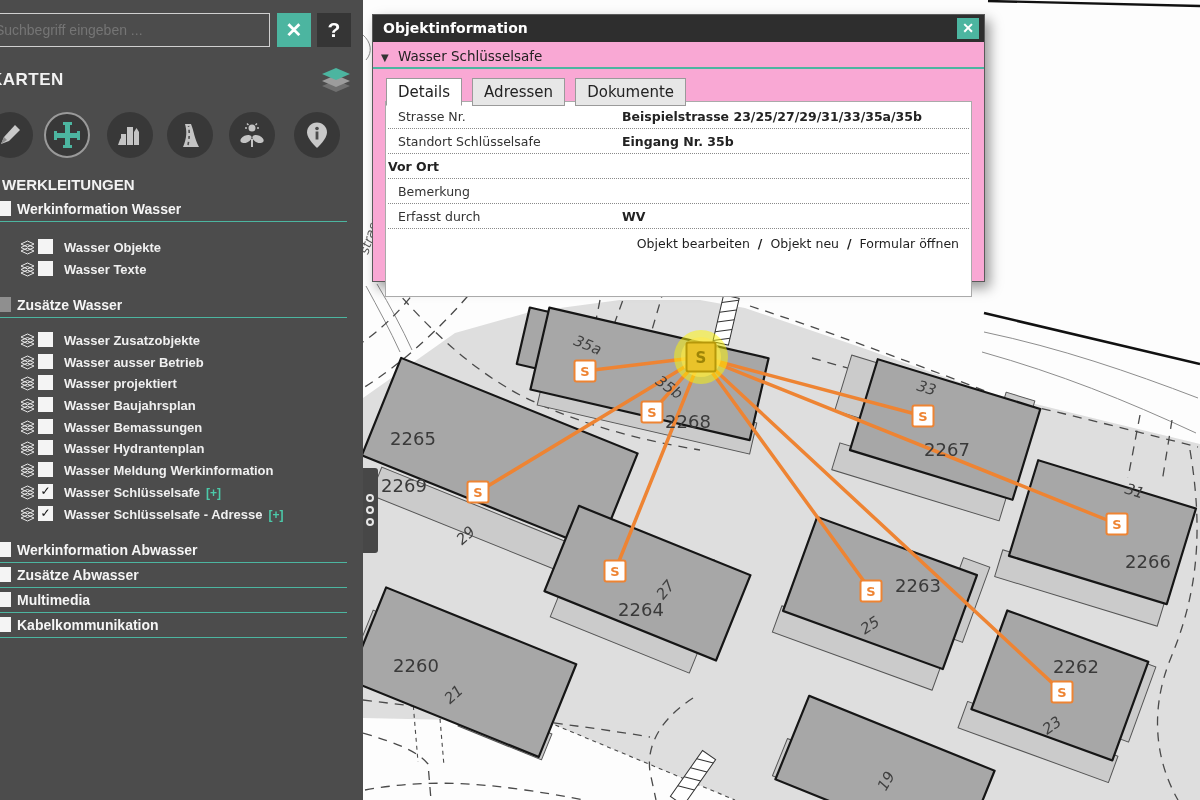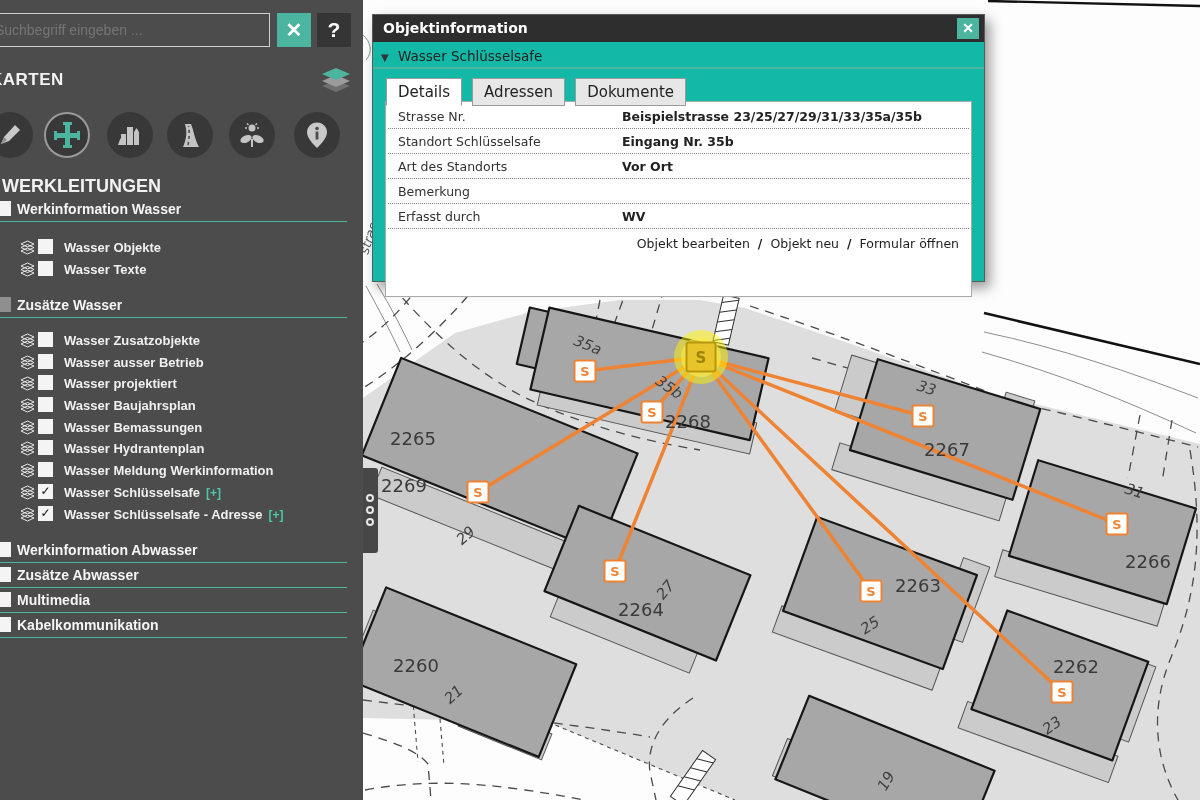--- a/index.html
+++ b/index.html
@@ -25,21 +25,21 @@
   .karten { position:absolute; left:-10px; top:70px; font-size:17px; font-weight:bold;
             color:#f2f2f2; letter-spacing:.5px; }
   .layers-top { position:absolute; left:320px; top:66px; cursor:pointer; }
 
   .iconrow { position:absolute; top:112px; left:0; width:363px; height:50px; }
   .cicon { position:absolute; width:46px; height:46px; border-radius:50%;
            background:#383838; display:flex; align-items:center; justify-content:center;
            cursor:pointer; }
   .cicon.active { border:2px solid #9a9a9a; }
 
-  .sect { position:absolute; left:2px; top:176px; font-size:18px; font-weight:bold; color:#f2f2f2; }
+  .sect { position:absolute; left:2px; top:176px; font-size:15px; font-weight:bold; color:#f2f2f2; }
 
   .group { position:absolute; left:0; width:347px; height:23px;
            border-bottom:1px solid #4cb5a0;padding-left:6px; }
   .group .cb { position:absolute; left:-4px; top:2px; }
   .group .glabel { position:absolute; left:17px; top:2px; font-size:14px; font-weight:bold; color:#f5f5f5; }
   .cb { width:15px; height:15px; background:#f4f4f4; display:inline-block;
         text-align:center; line-height:15px; font-size:12px; color:#111; cursor:pointer; }
   .cb.grey { background:#8f8f8f; }
 
   .item { position:absolute; left:16px; height:20px; width:347px; }
@@ -50,21 +50,21 @@
 
   
   .handle { position:absolute; left:361px; top:468px; width:17px; height:85px;
             background:#474747; z-index:4; border-radius:0 3px 3px 0; cursor:pointer; }
   .handle i { display:block; width:8px; height:8px; border:2px solid #e7e7e7; border-radius:50%;
               margin:4px auto; }
   .handle i:first-child { margin-top:26px; }
 
   
   .popup { position:absolute; left:372px; top:14px; width:613px; height:268px;
-           background:#14b8a6; border:1px solid #5a5a5a; z-index:10;
+           background:#f9a8d4; border:1px solid #5a5a5a; z-index:10;
            box-shadow:5px 6px 12px rgba(0,0,0,.4); font-family:"DejaVu Sans", sans-serif; }
   .ptitle { position:relative; height:27px; background:#2e2e2e; color:#fff;
             font-size:14px; font-weight:bold; line-height:27px; padding-left:10px; }
   .pclose { position:absolute; right:5px; top:3px; width:22px; height:21px;
             background:#4cb5a0; color:#fff; border:none; font-size:14px; font-weight:bold;
             cursor:pointer; line-height:21px; text-align:center; }
   .psect { height:27px; border-bottom:2px solid #4cb5a0; font-size:13.5px; color:#222;
            padding:6px 0 14px 8px; }
   .psect .tri { font-size:10px; margin-right:5px; color:#333; }
   .ptabs { padding:9px 0 0 13px; height:33px; }
@@ -509,21 +509,20 @@
     <div class="pbody">
       <div class="frow">
         <span class="fl">Strasse Nr.</span>
         <span class="fv">Beispielstrasse 23/25/27/29/31/33/35a/35b</span>
       </div>
       <div class="frow">
         <span class="fl">Standort Schlüsselsafe</span>
         <span class="fv">Eingang Nr. 35b</span>
       </div>
       <div class="frow">
-        <span class="fl">Art des Standorts</span>
         <span class="fv">Vor Ort</span>
       </div>
       <div class="frow">
         <span class="fl">Bemerkung</span>
         <span class="fv"></span>
       </div>
       <div class="frow">
         <span class="fl">Erfasst durch</span>
         <span class="fv">WV</span>
       </div>

